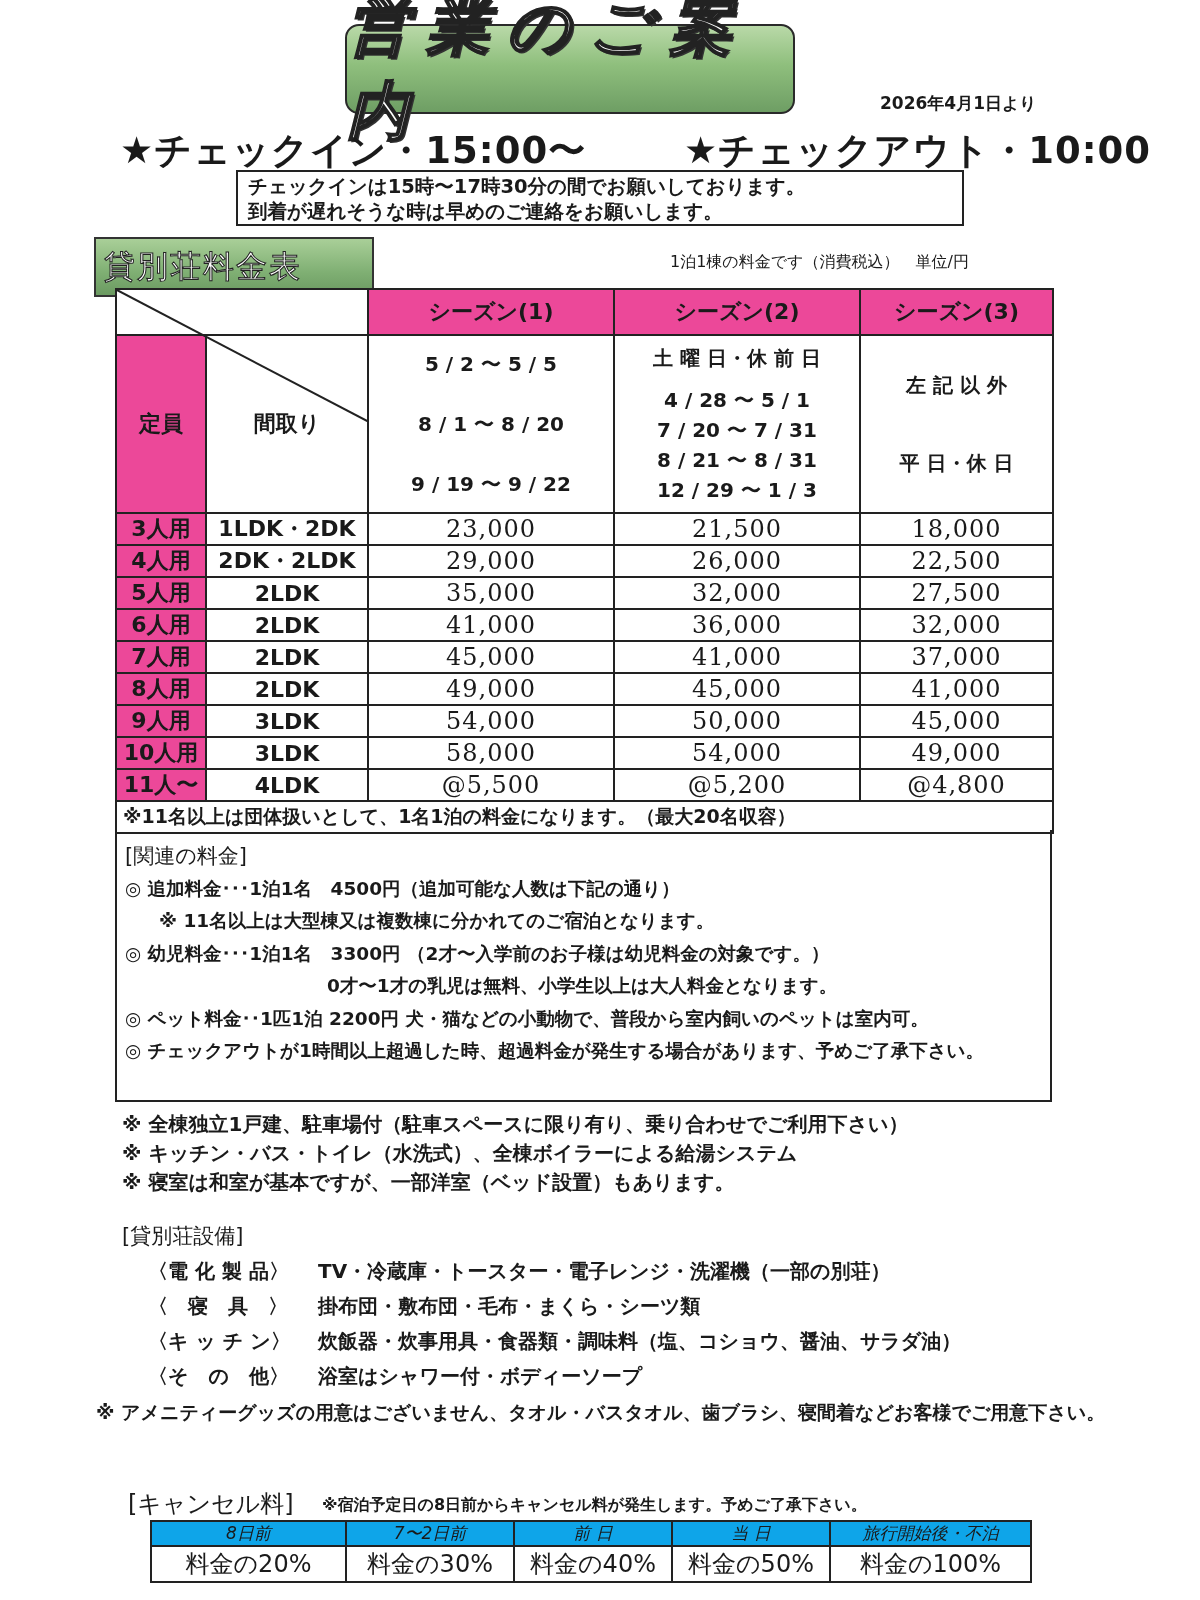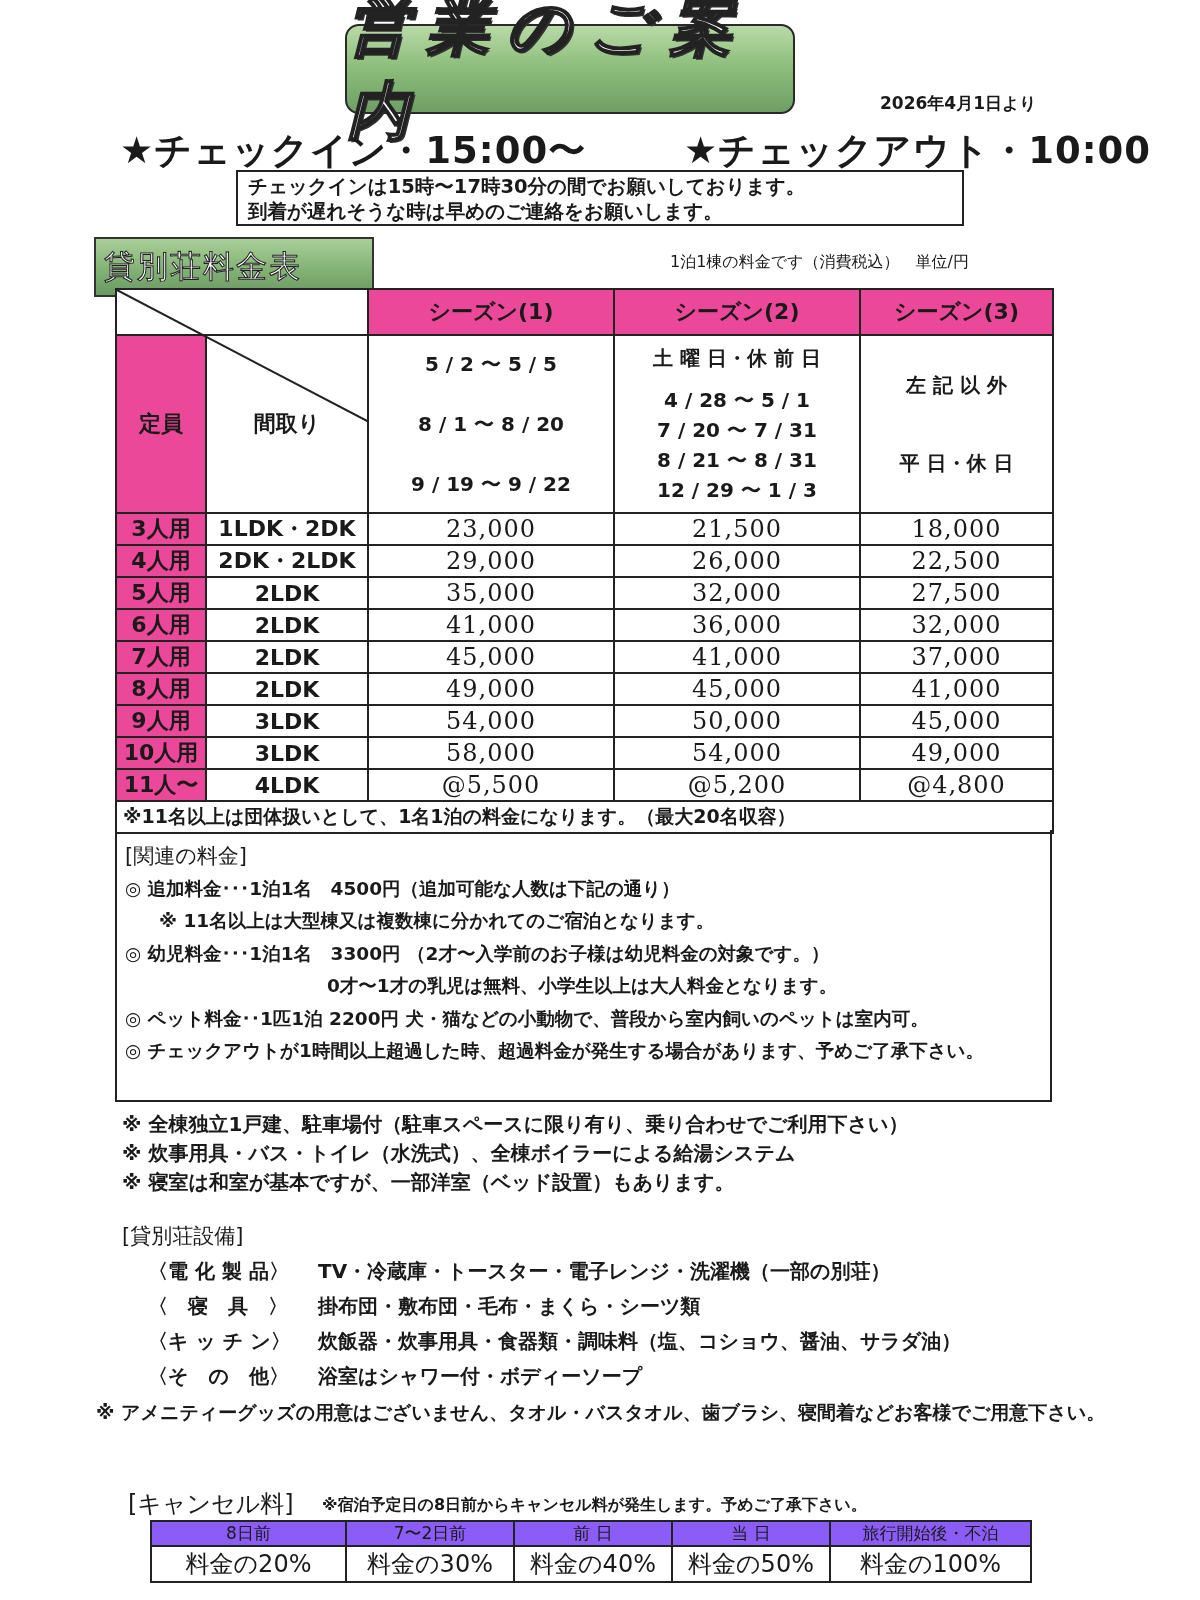--- a/index.html
+++ b/index.html
@@ -53,21 +53,21 @@
   .equip-list { left:148px; top:1254px; font-size:20px; line-height:35px; font-weight:bold; }
   .equip-row { display:flex; }
   .equip-label { width:170px; white-space:pre; }
   .amenity { left:96px; top:1400px; font-size:19px; font-weight:bold; white-space:nowrap; }
 
   .cancel-title { left:128px; top:1488px; font-size:24px; white-space:nowrap; }
   .cancel-note { left:322px; top:1495px; font-size:16px; font-weight:bold; white-space:nowrap; }
   .cancel-table { left:150px; top:1520px; }
   table.cancel { border-collapse:collapse; table-layout:fixed; width:880px; }
   table.cancel td { border:2px solid #222; text-align:center; padding:0; }
-  table.cancel .ch { background:#8b5cf6; font-size:17px; height:22px; }
+  table.cancel .ch { background:#0ea5e9; font-size:17px; height:22px;font-style:italic; }
   table.cancel .cv { font-size:24px; height:34px; }
 </style>
 </head>
 <body>
 
 <div class="abs title-banner">
   <span class="title-text">営業のご案内</span>
 </div>
 <div class="abs effective-date">2026年4月1日より</div>
 
@@ -207,21 +207,21 @@
   <div>◎ 追加料金･･･1泊1名　4500円（追加可能な人数は下記の通り）</div>
   <div class="indent">※ 11名以上は大型棟又は複数棟に分かれてのご宿泊となります。</div>
   <div>◎ 幼児料金･･･1泊1名　3300円 （2才〜入学前のお子様は幼児料金の対象です。）</div>
   <div class="indent2">0才〜1才の乳児は無料、小学生以上は大人料金となります。</div>
   <div>◎ ペット料金･･1匹1泊 2200円 犬・猫などの小動物で、普段から室内飼いのペットは室内可。</div>
   <div>◎ チェックアウトが1時間以上超過した時、超過料金が発生する場合があります、予めご了承下さい。</div>
 </div>
 
 <div class="abs notes">
   <div>※ 全棟独立1戸建、駐車場付（駐車スペースに限り有り、乗り合わせでご利用下さい）</div>
-  <div>※ 炊事用具・バス・トイレ（水洗式）、全棟ボイラーによる給湯システム</div>
+  <div>※ キッチン・バス・トイレ（水洗式）、全棟ボイラーによる給湯システム</div>
   <div>※ 寝室は和室が基本ですが、一部洋室（ベッド設置）もあります。</div>
 </div>
 
 <div class="abs equip-title">[貸別荘設備]</div>
 <div class="abs equip-list">
   <div class="equip-row">
     <span class="equip-label">〈電 化 製 品〉</span>
     <span>TV・冷蔵庫・トースター・電子レンジ・洗濯機（一部の別荘）</span>
   </div>
   <div class="equip-row">

